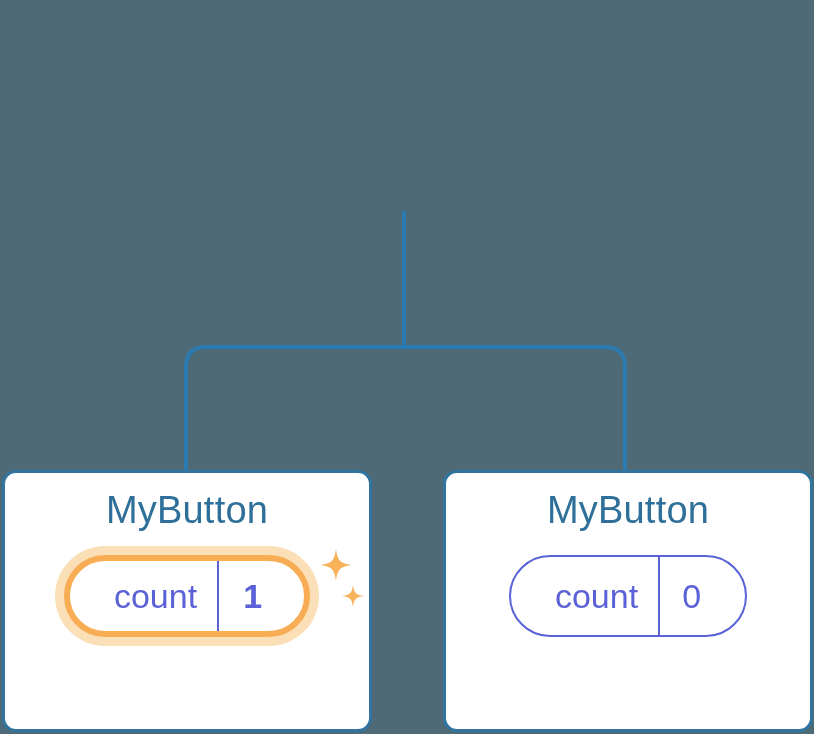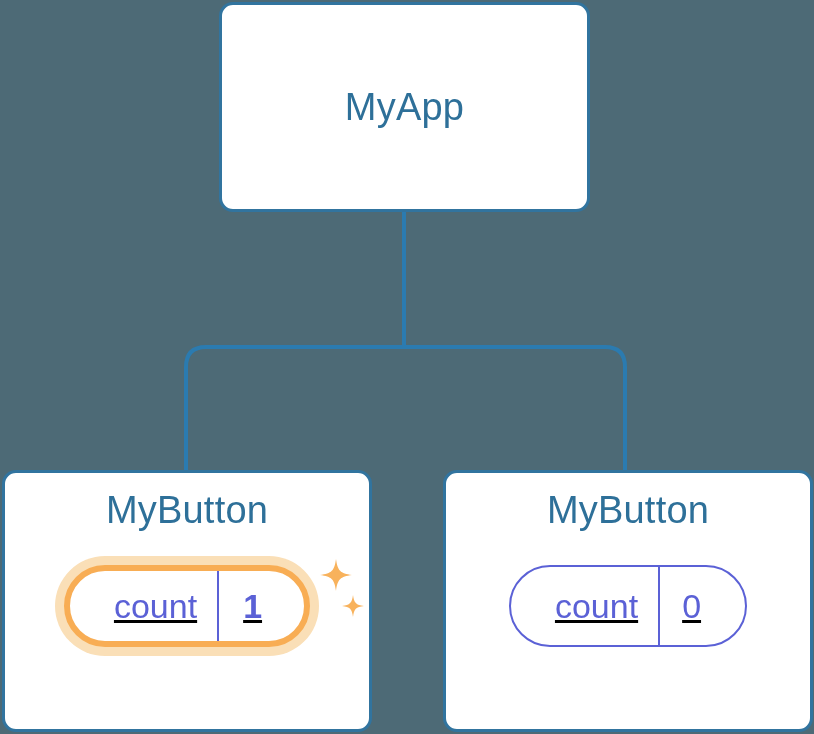--- a/index.html
+++ b/index.html
@@ -78,24 +78,23 @@
     font-weight: 400;
     color: #2e7099;
     letter-spacing: 0.2px;
     line-height: 1;
     white-space: nowrap;
   }
 
   
   .state-row {
     position: relative;
-    margin-top: 36px;
+    margin-top: 26px;
     display: flex;
     align-items: center;
-    text-decoration: underline;
   }
 
   .state-pill {
     position: relative;
     display: flex;
     align-items: stretch;
     height: 82px;
     border-radius: 42px;
     background: #ffffff;
     box-sizing: border-box;
@@ -160,23 +159,20 @@
 
   <svg id="edges" viewBox="0 0 814 734" width="814" height="734" fill="none">
 
     <path d="M404 211 L404 347" stroke="#2b7bb0" stroke-width="4" stroke-linecap="butt"></path>
 
     <path d="M404 347 L206 347 Q186 347 186 367 L186 472" stroke="#2b7bb0" stroke-width="4" fill="none" stroke-linecap="butt"></path>
 
     <path d="M404 347 L605 347 Q625 347 625 367 L625 472" stroke="#2b7bb0" stroke-width="4" fill="none" stroke-linecap="butt"></path>
   </svg>
 
-  <div class="card" id="node-root">
-    <div class="node-title">MyApp</div>
-  </div>
 
   <div class="card" id="node-left">
     <div class="node-title">MyButton</div>
 
     <div class="state-row">
       <div class="state-pill highlight">
         <div class="pill-key">count</div>
         <div class="pill-val">1</div>
       </div>
 

